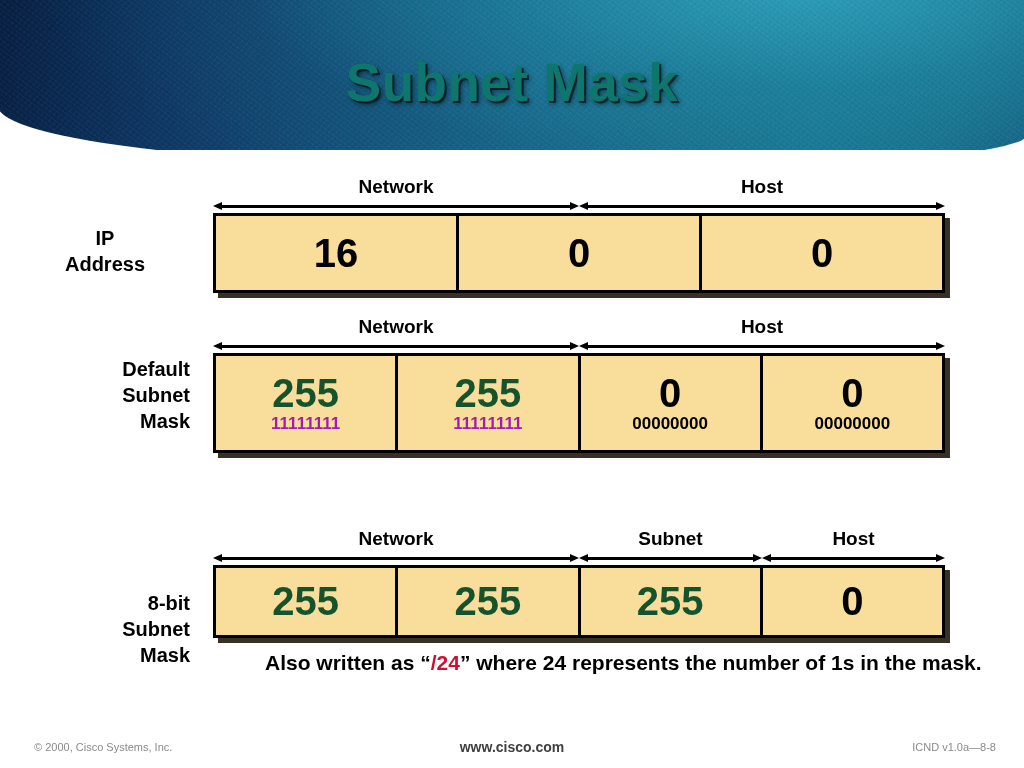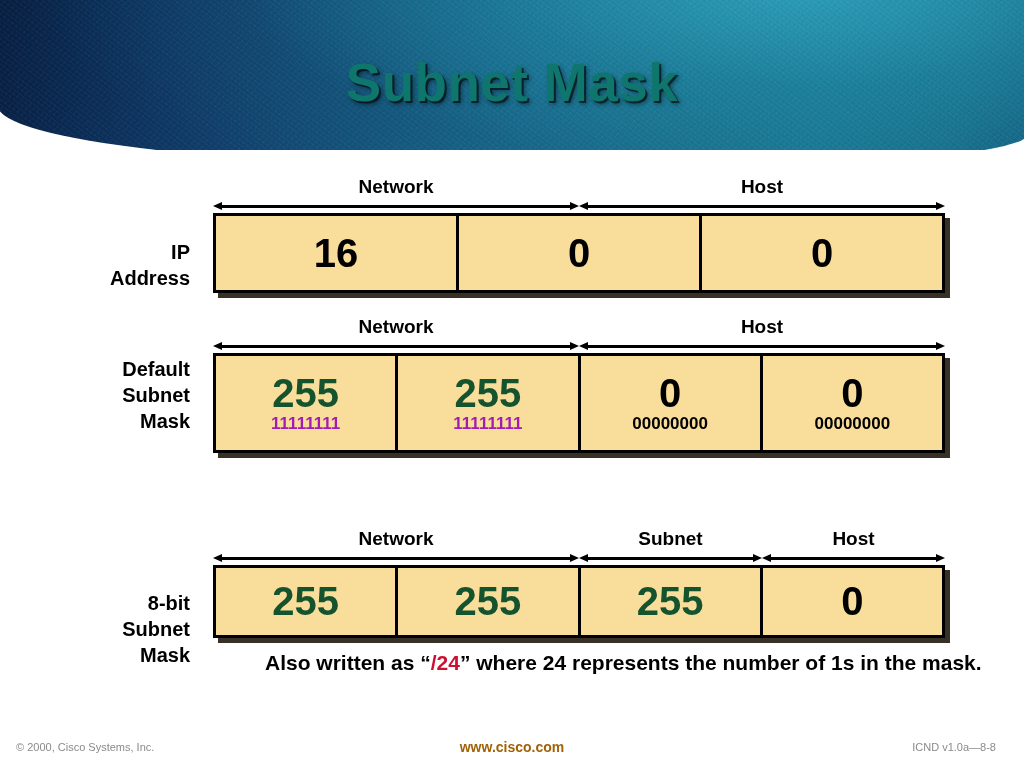--- a/index.html
+++ b/index.html
@@ -196,41 +196,41 @@
 
   
   #footer {
     position: absolute;
     left: 0; top: 735px;
     width: 1024px;
     height: 33px;
     color: #8a8a8a;
     font-size: 11px;
   }
-  #footer-copyright { position: absolute; left: 16px; top: 6px; white-space: nowrap; text-align: right; }
+  #footer-copyright { position: absolute; left: 34px; top: 6px; white-space: nowrap; text-align: right; }
   #footer-url {
     position: absolute; left: 0; top: 4px;
     width: 1024px; text-align: center;
-    font-size: 14px; font-weight: bold; color: #a16207;
+    font-size: 14px; font-weight: bold; color: #404040;
   }
   #footer-code { position: absolute; right: 28px; top: 6px; white-space: nowrap; }
 </style>
 </head>
 <body>
 
 <div id="banner">
   <div id="banner-underglow"></div>
   <div id="banner-fill"></div>
   <div id="banner-texture"></div>
   <div id="page-title">Subnet Mask</div>
 </div>
 
 <div id="content">
 
-  <div class="row-label" style="top:89px;">
+  <div class="row-label" style="top:75px;text-align:center;">
     <div>IP</div>
     <div>Address</div>
   </div>
 
   <div class="spanbar" style="left:213px; top:28px; width:732px;">
     <div class="span-caption" style="left:0px; width:366px;">Network</div>
     <div class="arrow" style="left:0px; width:366px;">
       <span class="head left"></span>
       <span class="shaft"></span>
       <span class="head right"></span>

